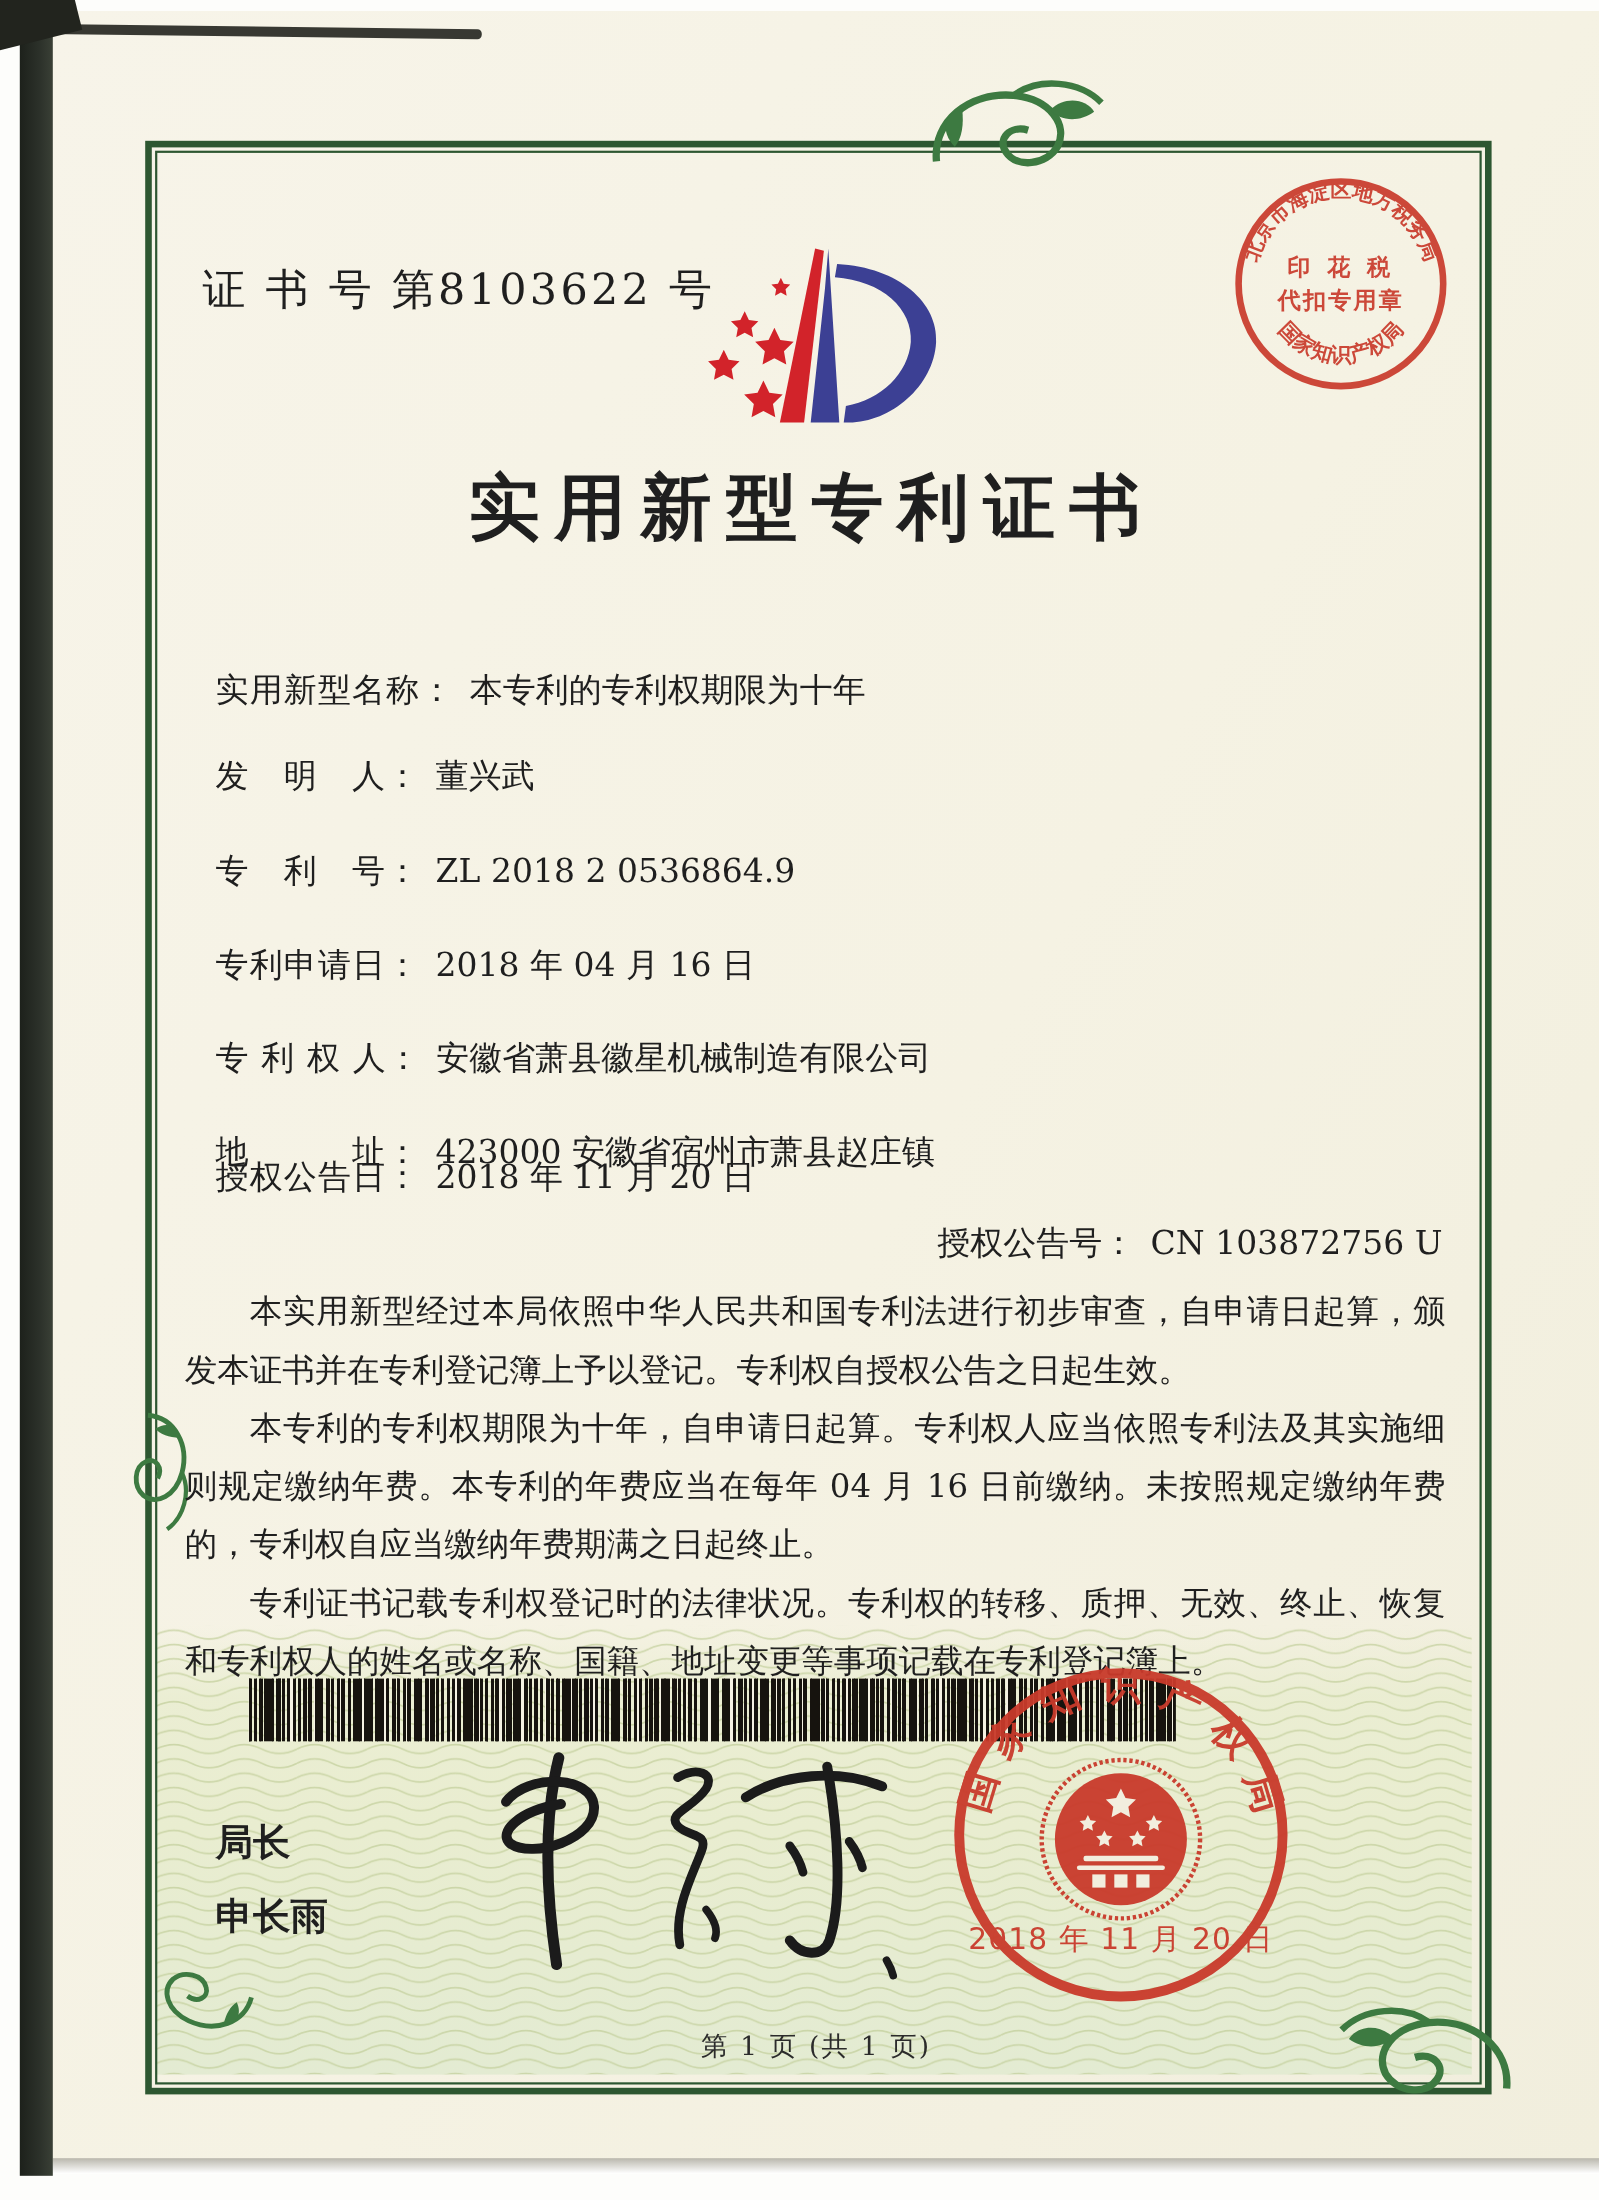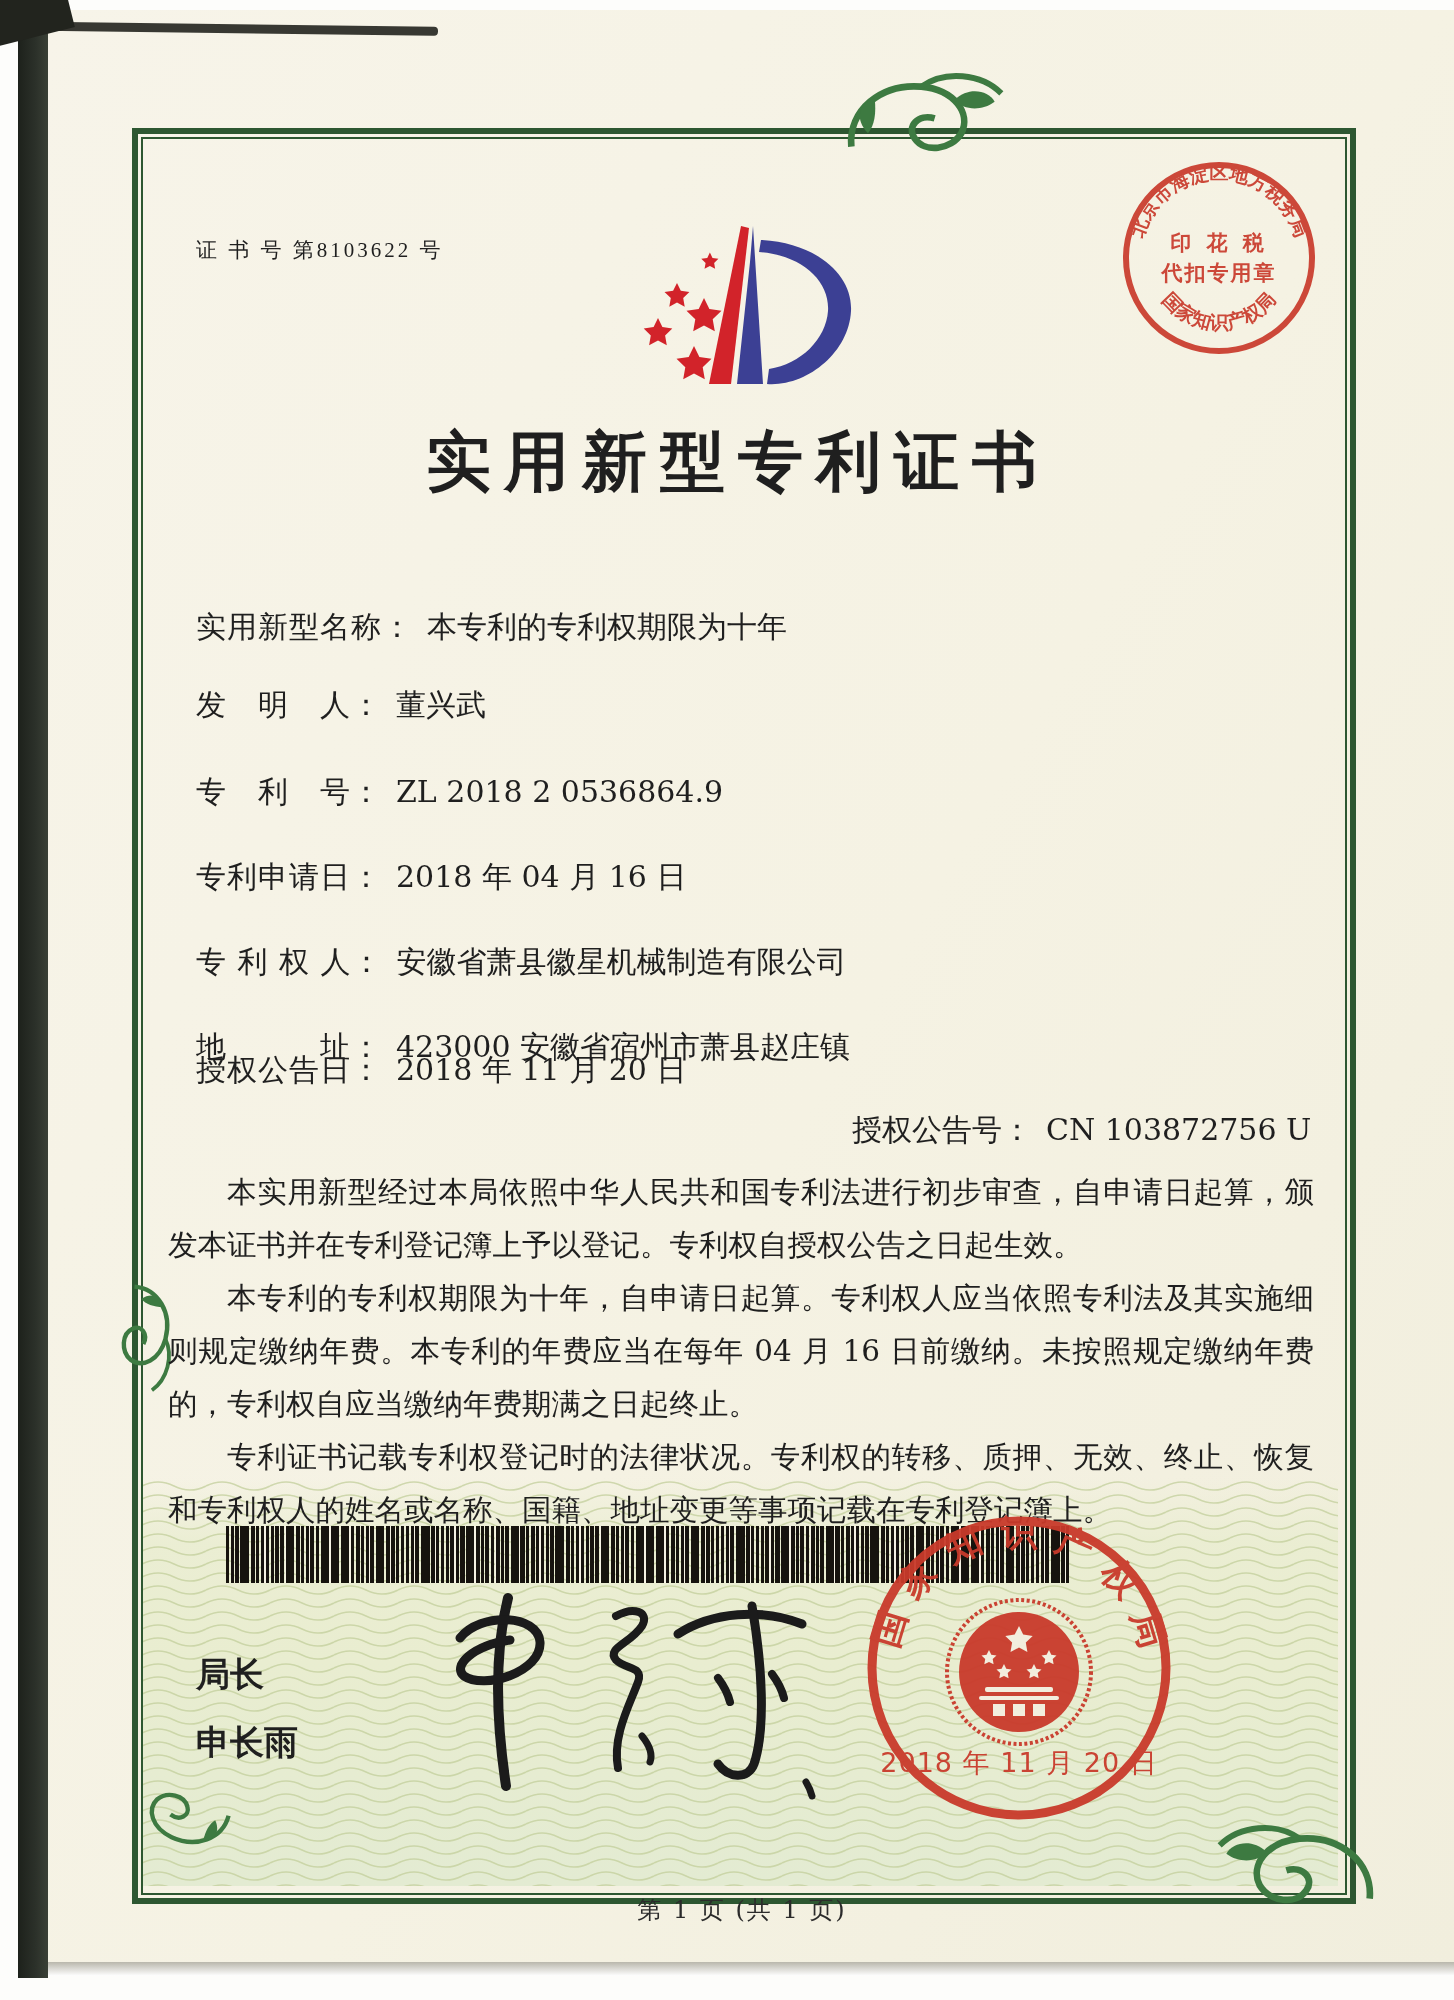--- a/index.html
+++ b/index.html
@@ -14,39 +14,39 @@
   
   #page{left:46px;top:10px;width:1408px;height:1956px;background:linear-gradient(120deg,#f7f4e9 0%,#f5f2e3 55%,#f1eedd 100%);z-index:1;}
   
   #frame-outer{left:132px;top:128px;width:1212px;height:1764px;border:6px solid #2d5731;z-index:2;}
   #frame-inner{position:absolute;left:3px;top:3px;right:3px;bottom:3px;border:2px solid #2d5731;}
   
   #wave-band{left:142px;top:1478px;width:1196px;height:408px;z-index:2;
     background:linear-gradient(180deg,rgba(233,237,208,0) 0%,rgba(233,237,208,.85) 16%,#e9edd0 45%,#e3ebd2 100%);}
   #wave-band svg{position:absolute;left:0;top:0;opacity:.75;}
   
-  #cert-no{left:196px;top:236px;font-size:21px;letter-spacing:3px;z-index:4;font-family:Liberation Serif, serif;}
+  #cert-no{left:184px;top:236px;font-size:39px;letter-spacing:3px;z-index:4;}
   #logo{left:600px;top:200px;z-index:4;}
   #title{left:132px;top:418px;width:1212px;text-align:center;font-size:65px;font-weight:bold;letter-spacing:13px;z-index:4;}
   .row{left:196px;font-size:30px;z-index:4;white-space:nowrap;}
   .row .lbl{letter-spacing:1px;text-align:center;}
   .row .val{margin-left:14px;}
   #grant-no{left:852px;top:1110px;font-size:30px;z-index:4;white-space:nowrap;}
   #paras{left:168px;top:1166px;width:1146px;z-index:4;}
   #paras p{margin:0;font-size:29.5px;line-height:53px;text-indent:2em;text-align:justify;}
   #barcode{left:226px;top:1526px;width:843px;height:57px;z-index:4;
     background:
       repeating-linear-gradient(90deg,#16130e 0 3px,rgba(0,0,0,0) 3px 5px),
       repeating-linear-gradient(90deg,#16130e 0 2px,rgba(0,0,0,0) 2px 9px),
       repeating-linear-gradient(90deg,#16130e 0 1px,rgba(0,0,0,0) 1px 7px),
       repeating-linear-gradient(90deg,rgba(0,0,0,0) 0 17px,#f5f2e3 17px 21px);}
   #director-role{left:196px;top:1652px;font-size:34px;font-weight:600;z-index:4;font-family:"DejaVu Sans","Liberation Sans",sans-serif;}
   #director-name{left:196px;top:1720px;font-size:34px;font-weight:600;z-index:4;font-family:"DejaVu Sans","Liberation Sans",sans-serif;}
   #signature{left:420px;top:1586px;z-index:4;}
-  #footer{left:542px;top:1894px;width:400px;text-align:center;font-size:24px;color:#2b2b2b;z-index:4;letter-spacing:2px;}
+  #footer{left:542px;top:1844px;width:400px;text-align:center;font-size:24px;color:#2b2b2b;z-index:4;letter-spacing:2px;}
   #seal-tax{left:1108px;top:146px;z-index:5;opacity:.92;}
   #seal-cnipa{left:858px;top:1504px;z-index:5;opacity:.95;}
   .ornament{z-index:3;}
   .seal-font{font-family:"DejaVu Sans","Liberation Sans",sans-serif;}
 </style>
 </head>
 <body>
 
 <div id="photo">
 

